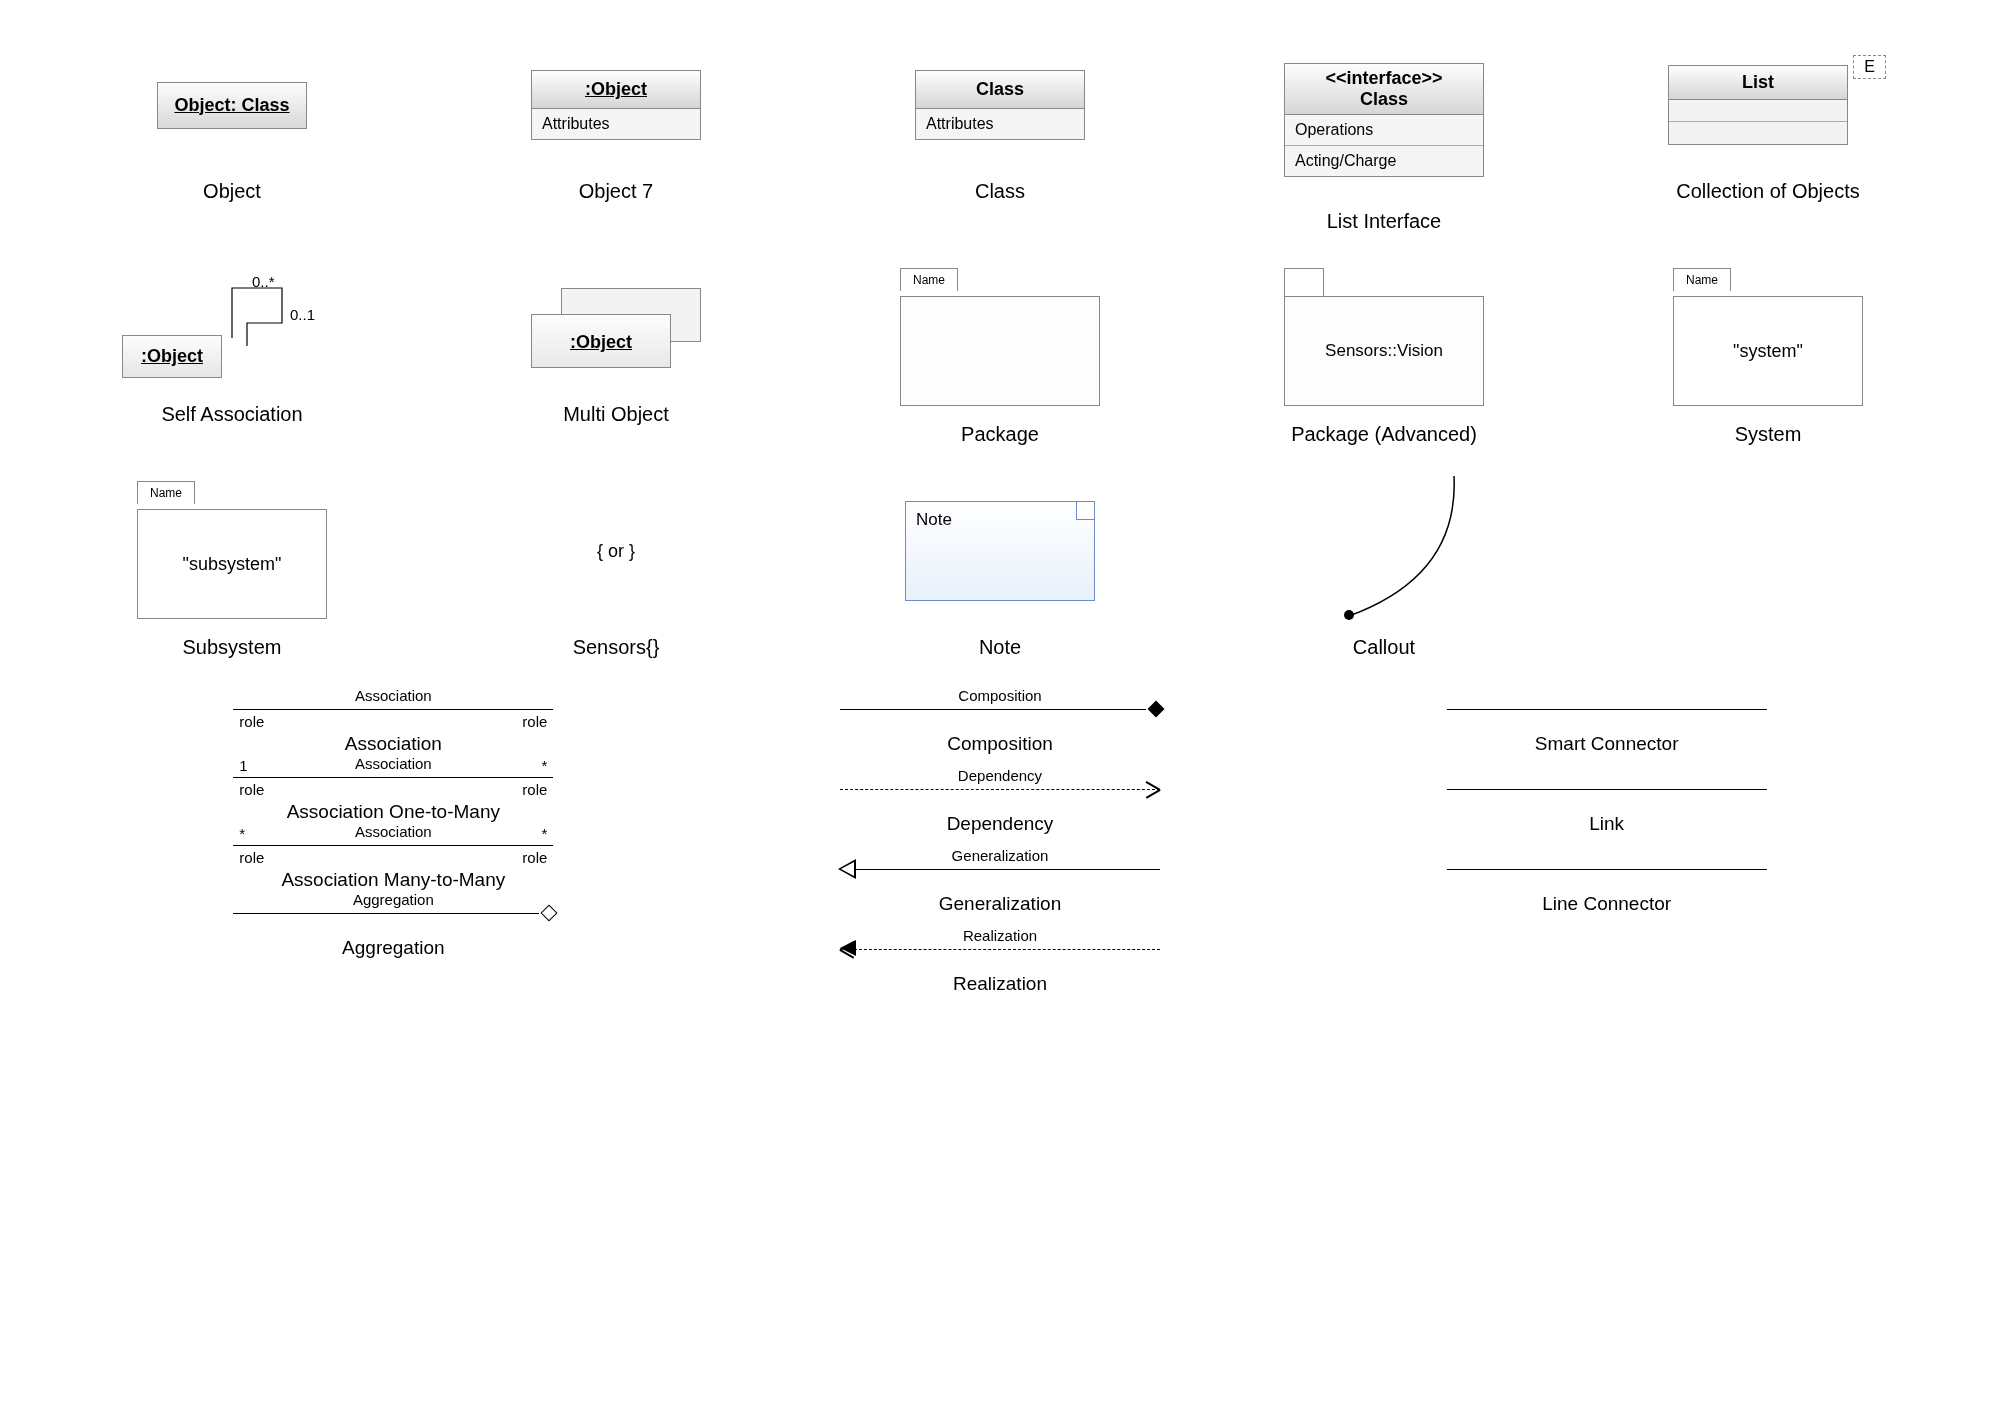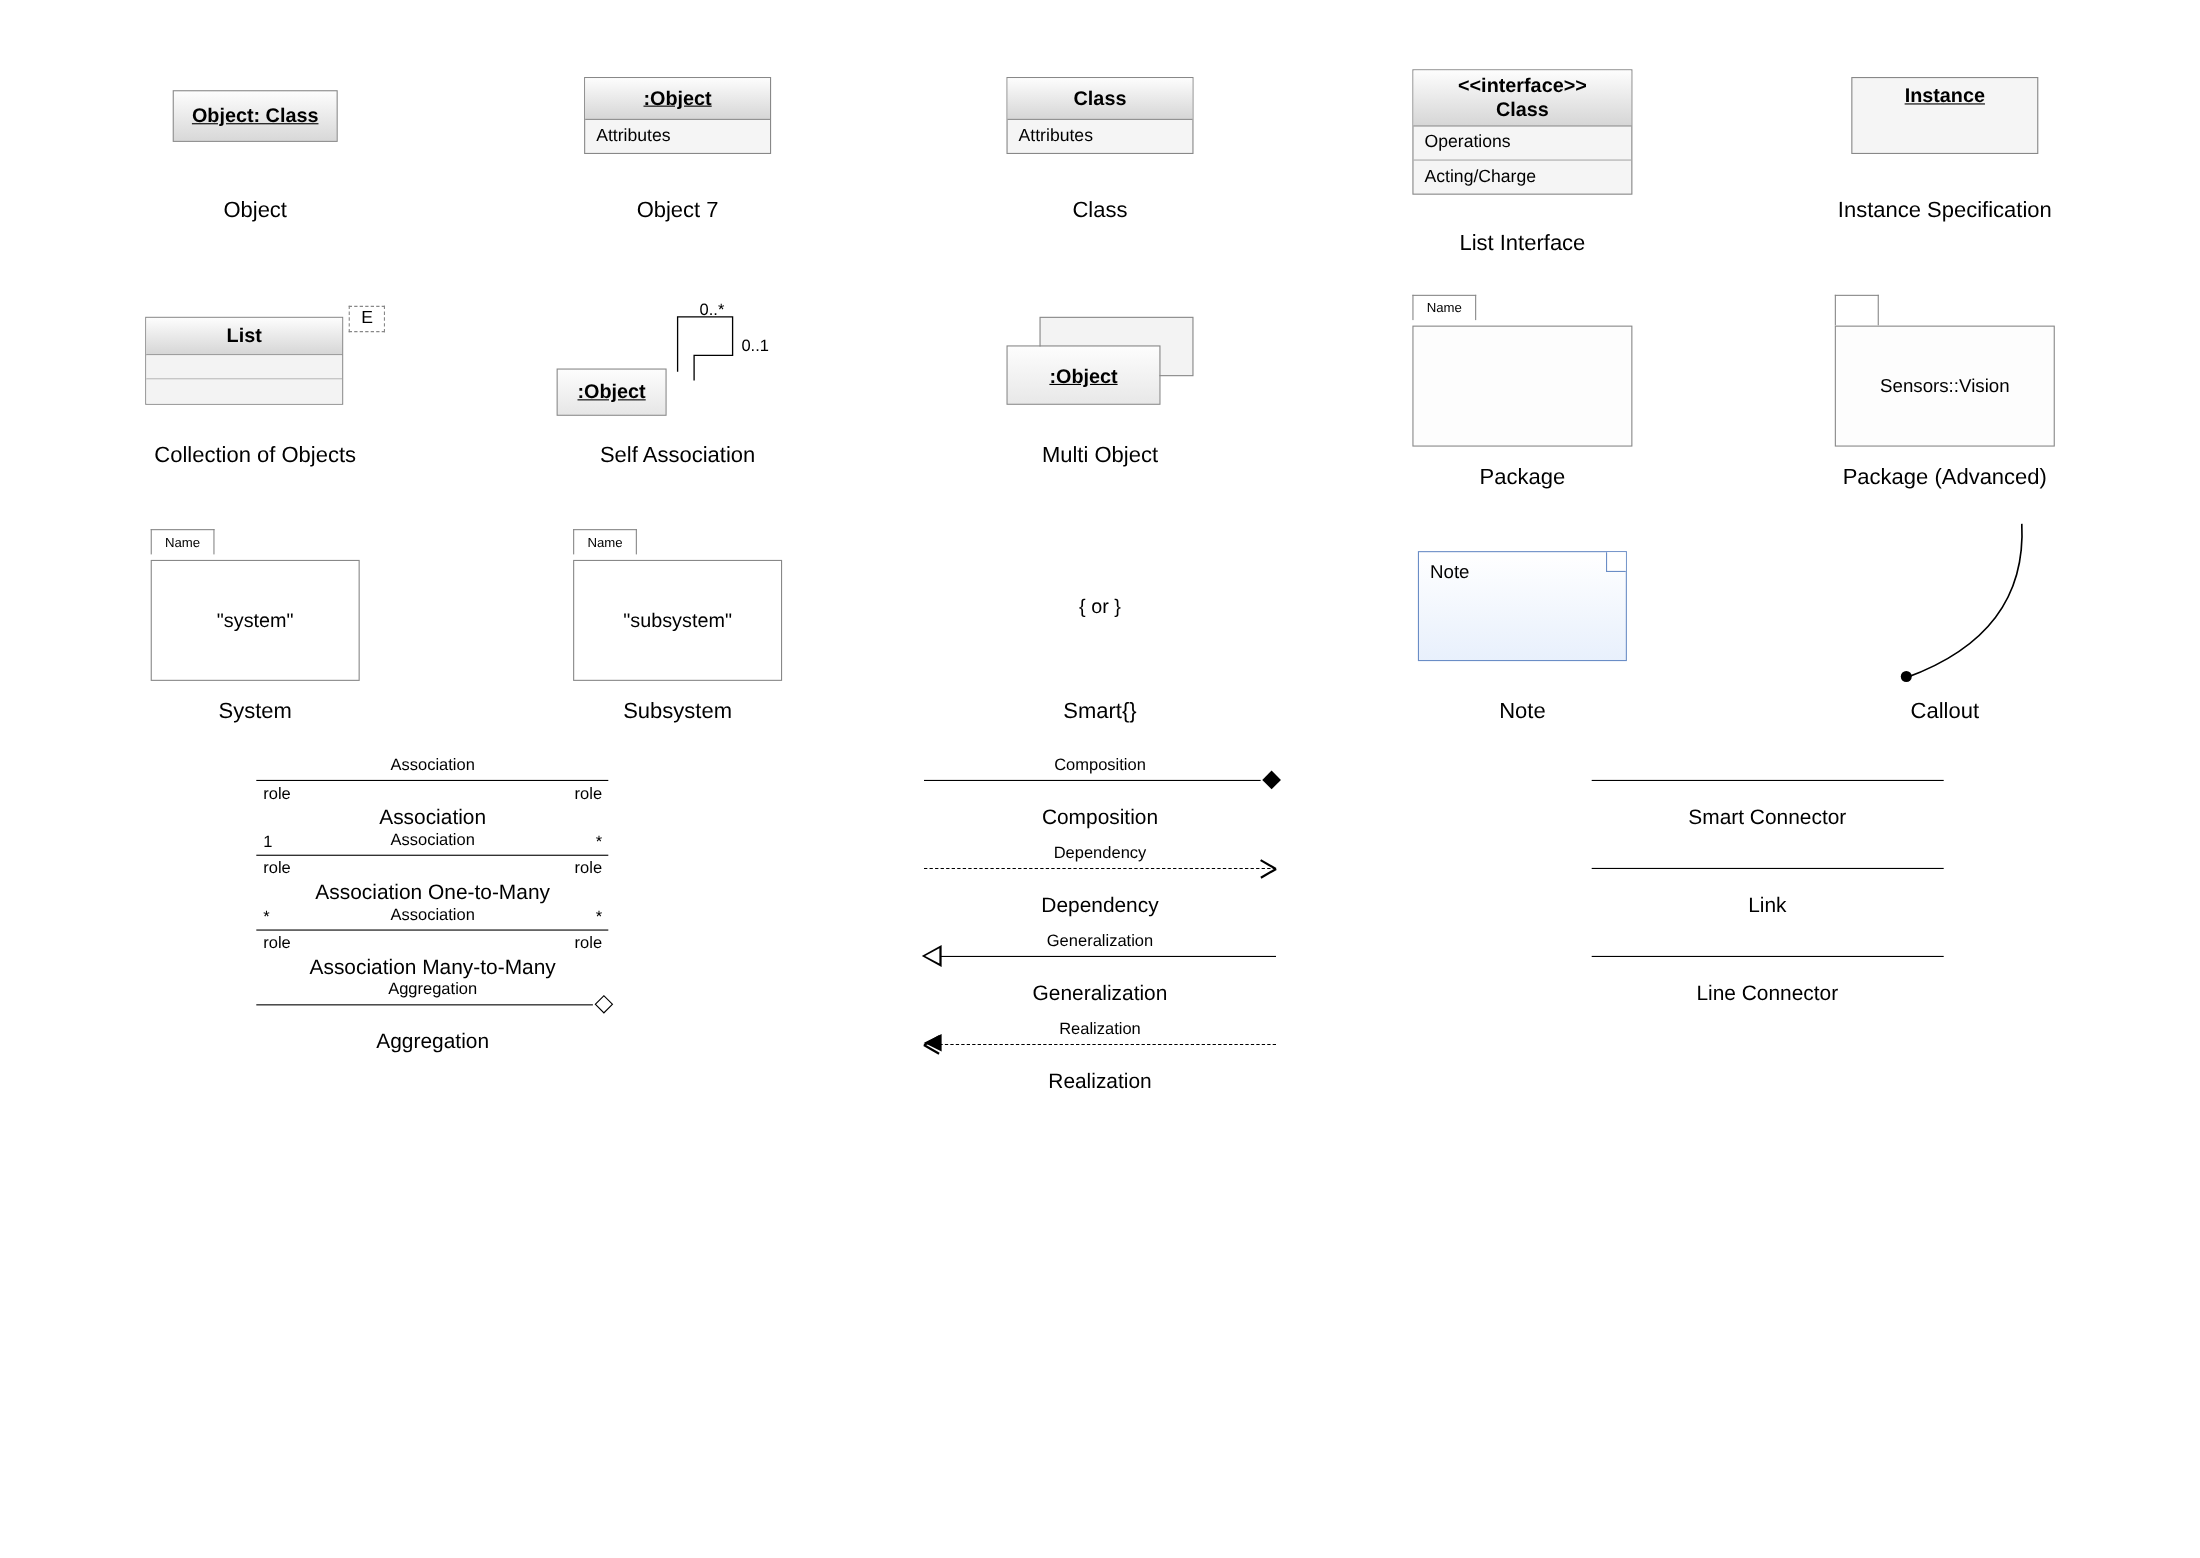--- a/index.html
+++ b/index.html
@@ -273,28 +273,20 @@
           <div>&lt;&lt;interface&gt;&gt;</div>
           <div>Class</div>
         </div>
         <div class="uml-row">Operations</div>
         <div class="uml-row">Acting/Charge</div>
       </div>
     </div>
     <div class="caption">List Interface</div>
   </div>
 
-  <div class="cell">
-    <div class="shape-area">
-      <div class="instance-box">
-        <span>Instance</span>
-      </div>
-    </div>
-    <div class="caption">Instance Specification</div>
-  </div>
 
   <div class="cell">
     <div class="shape-area">
       <div class="coll-wrap">
         <div class="coll-tag">E</div>
         <div class="coll-box">
           <div class="coll-head">List</div>
           <div class="coll-row"></div>
           <div class="coll-row"></div>
         </div>
@@ -364,21 +356,21 @@
         <div class="sys-body">"subsystem"</div>
       </div>
     </div>
     <div class="caption">Subsystem</div>
   </div>
 
   <div class="cell">
     <div class="shape-area" style="height:150px;">
       <div class="symbol-text">{ or }</div>
     </div>
-    <div class="caption">Smart{}</div>
+    <div class="caption">Sensors{}</div>
   </div>
 
   <div class="cell">
     <div class="shape-area" style="height:150px;">
       <div class="note-box">
         <span>Note</span>
         <div class="note-corner"></div>
       </div>
     </div>
     <div class="caption">Note</div>

